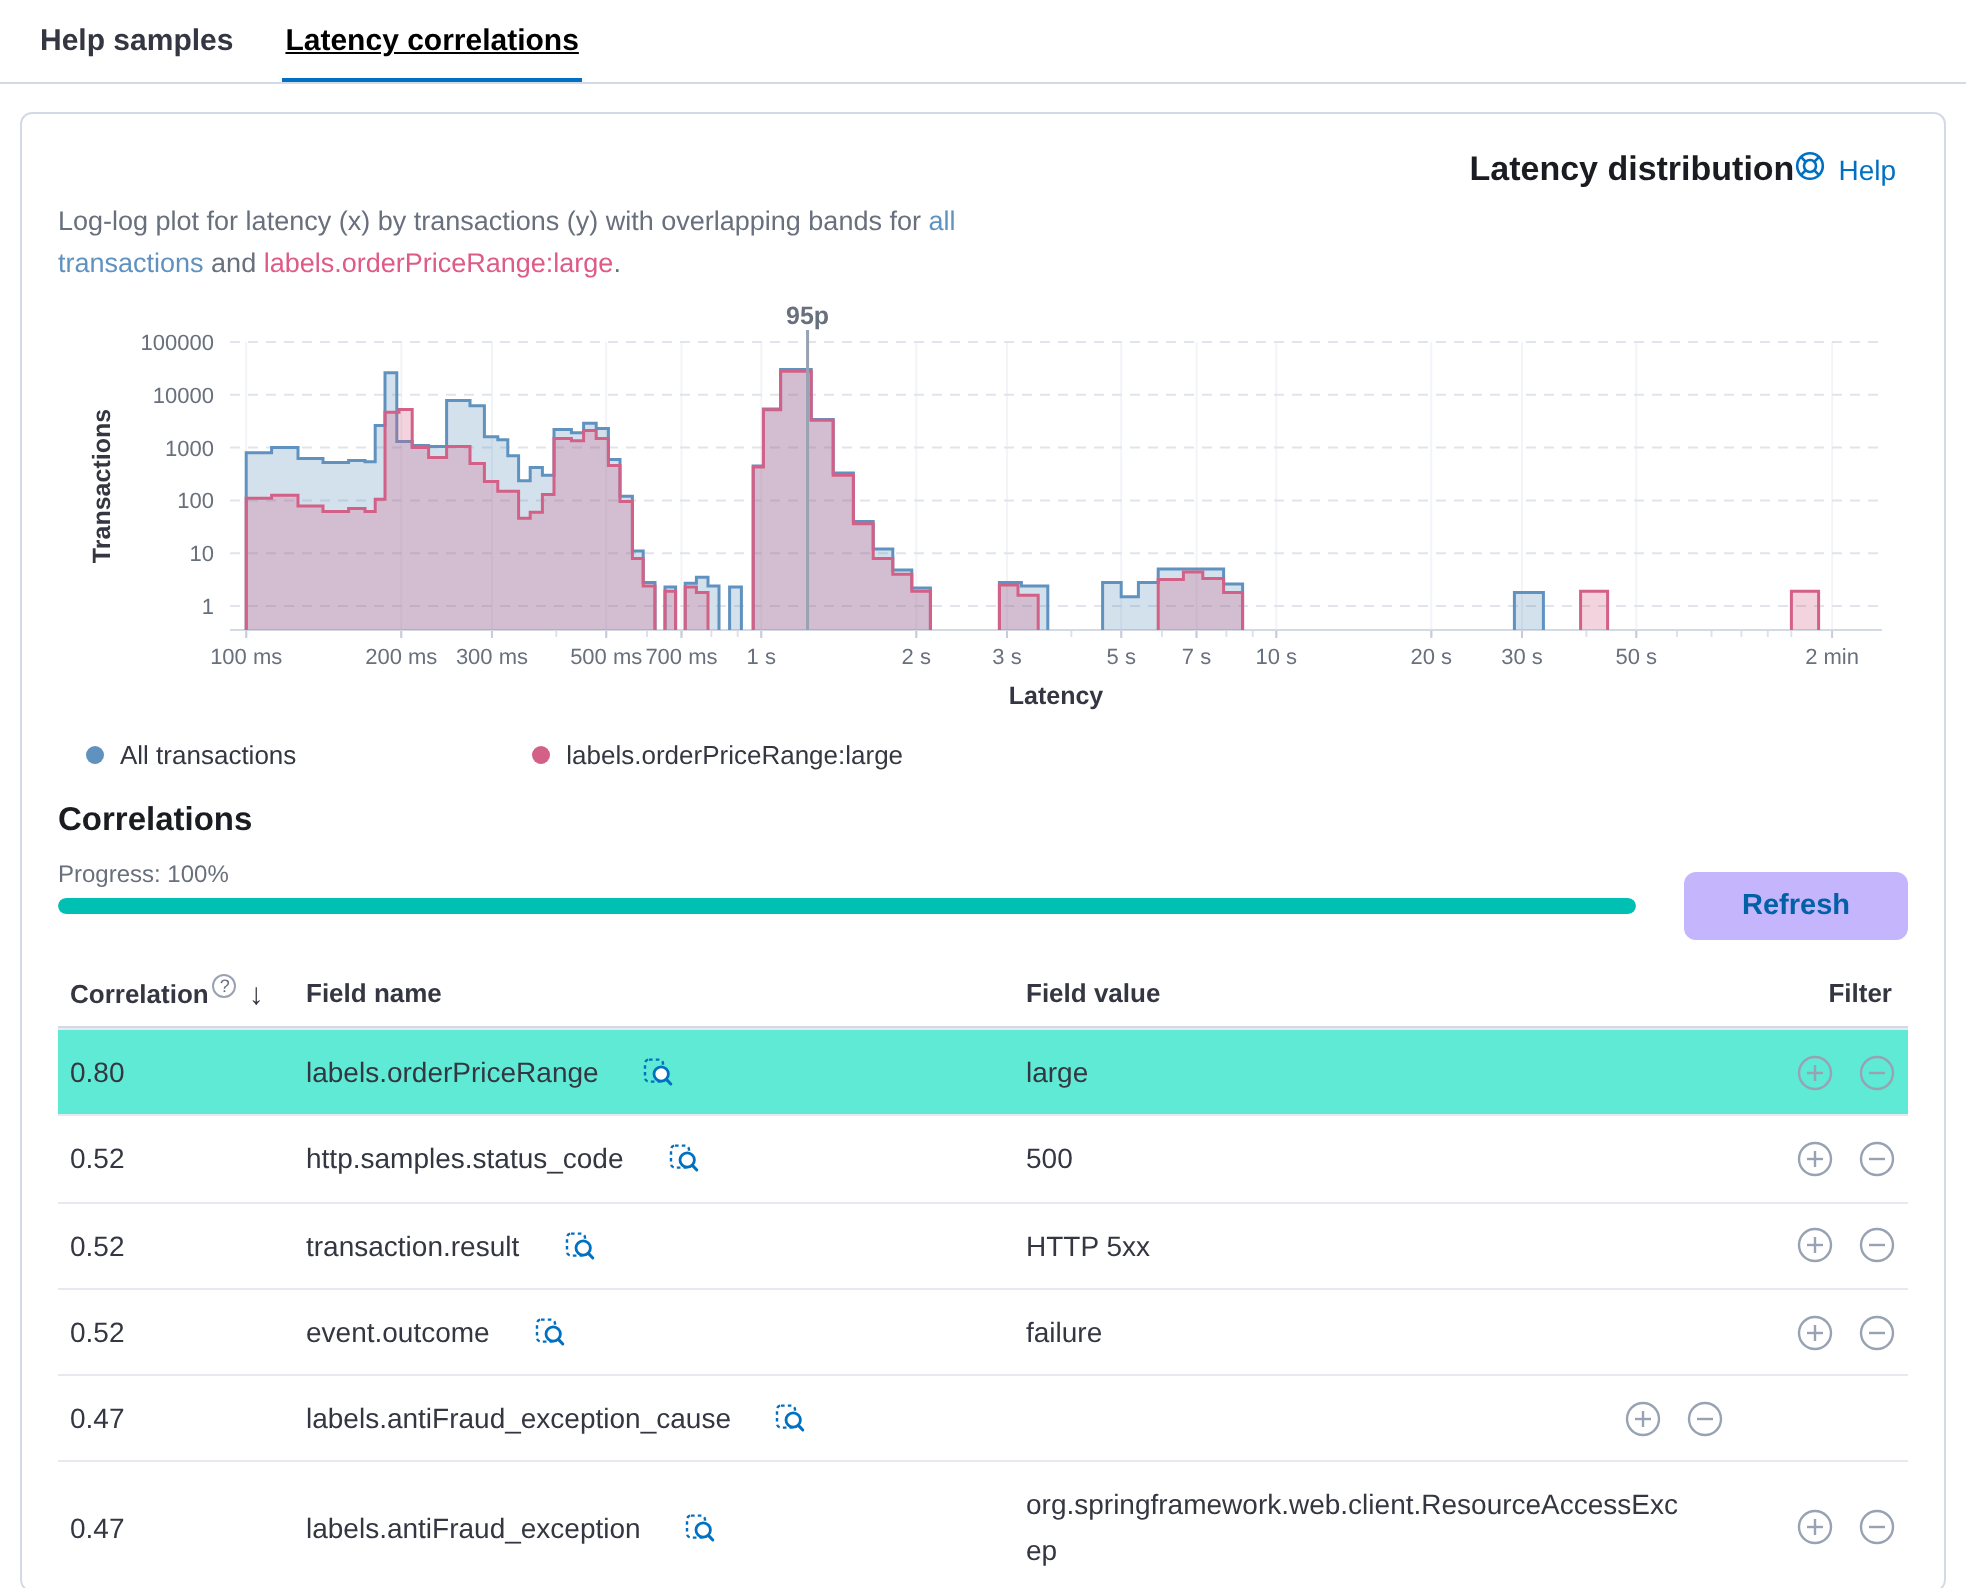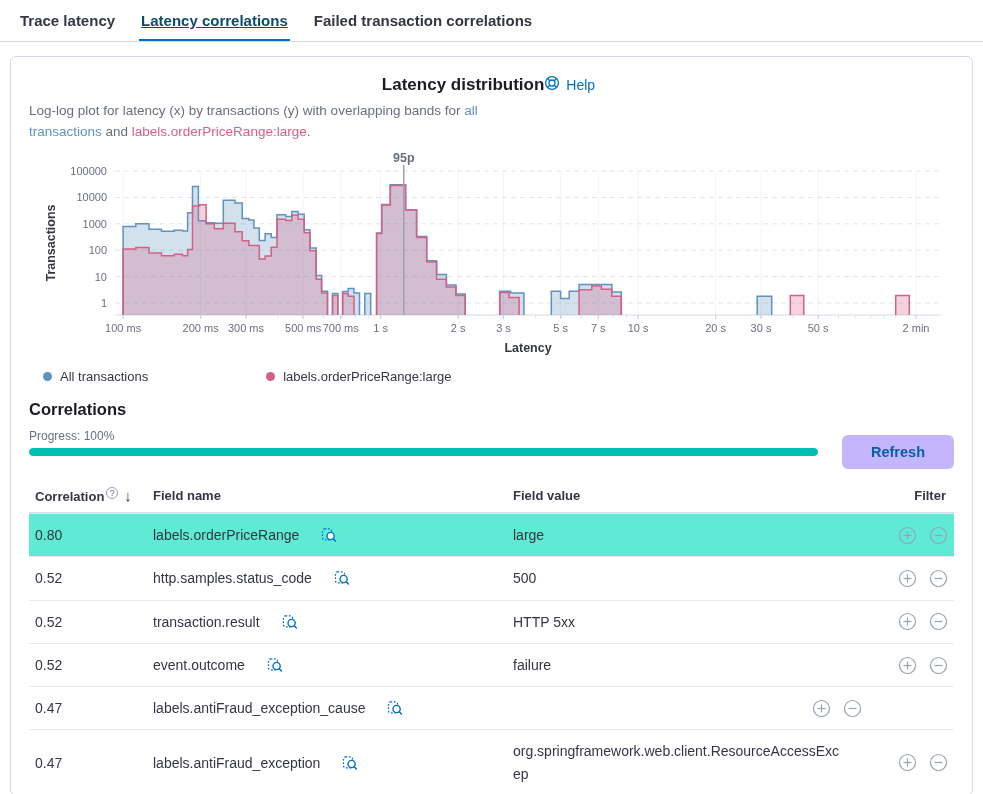--- a/index.html
+++ b/index.html
@@ -3,27 +3,27 @@
 <meta charset="utf-8">
 <style>
   * { margin:0; padding:0; box-sizing:border-box; }
   html,body { width:983px; height:794px; overflow:hidden; background:#fff;
     font-family:"Liberation Sans", sans-serif; color:#343741; }
 
   
   .tabs { display:flex; padding:0 0 0 18px; }
   .tab { font-size:15px; font-weight:700; color:#343741; padding:12px 2px 10px;
     margin-right:22px; cursor:pointer; border-bottom:2px solid transparent; }
-  .tab.active { color:#0c4a6e; text-decoration:underline; border-bottom-color:#0071c2; }
+  .tab.active { color:#000000; text-decoration:underline; border-bottom-color:#0071c2; }
   .tabs-rule { border:none; border-top:1px solid #d3dae6; }
 
   
   .panel { margin:14px 10px 0; border:1px solid #d3dae6; border-radius:6px;
     background:#fff; padding:18px 18px 8px; height:740px; }
-  .panel-head { display:flex; justify-content:center; align-items:flex-start; }
+  .panel-head { display:flex; justify-content:flex-end; align-items:flex-start; }
   .panel-title { font-size:17px; font-weight:700; color:#1a1c21; }
   .help-link { display:flex; align-items:center; gap:6px; color:#0071c2; font-size:14px;
     font-weight:500; cursor:pointer; margin-right:6px; }
   .desc { font-size:13.5px; line-height:1.55; color:#69707d; max-width:480px; margin-top:6px; }
   .desc .lnk-all { color:#6092C0; cursor:pointer; }
   .desc .lnk-term { color:#de5b87; cursor:pointer; }
 
   
   .chart-wrap { margin-top:10px; }
   svg text { font-family:"Liberation Sans", sans-serif; }
@@ -61,23 +61,22 @@
   .sort-arrow { font-size:15px; font-weight:400; margin-left:6px; }
   .info-sup { display:inline-block; width:12px; height:12px; border:1px solid #98a2b3; color:#69707d;
     border-radius:50%; font-size:9px; line-height:11px; text-align:center; font-weight:400;
     vertical-align:super; margin-left:2px; }
   .head-filter { text-align:right; padding-right:2px; }
 </style>
 </head>
 <body>
 
 <nav class="tabs">
-  <div class="tab">Trace latency</div>
+  <div class="tab">Help samples</div>
   <div class="tab active">Latency correlations</div>
-  <div class="tab">Failed transaction correlations</div>
 </nav>
 <hr class="tabs-rule">
 
 <section class="panel">
 
   <div class="panel-head">
     <h1 class="panel-title">Latency distribution</h1>
     <a class="help-link">
       <span>
         <svg width="16" height="16" viewBox="0 0 16 16">

